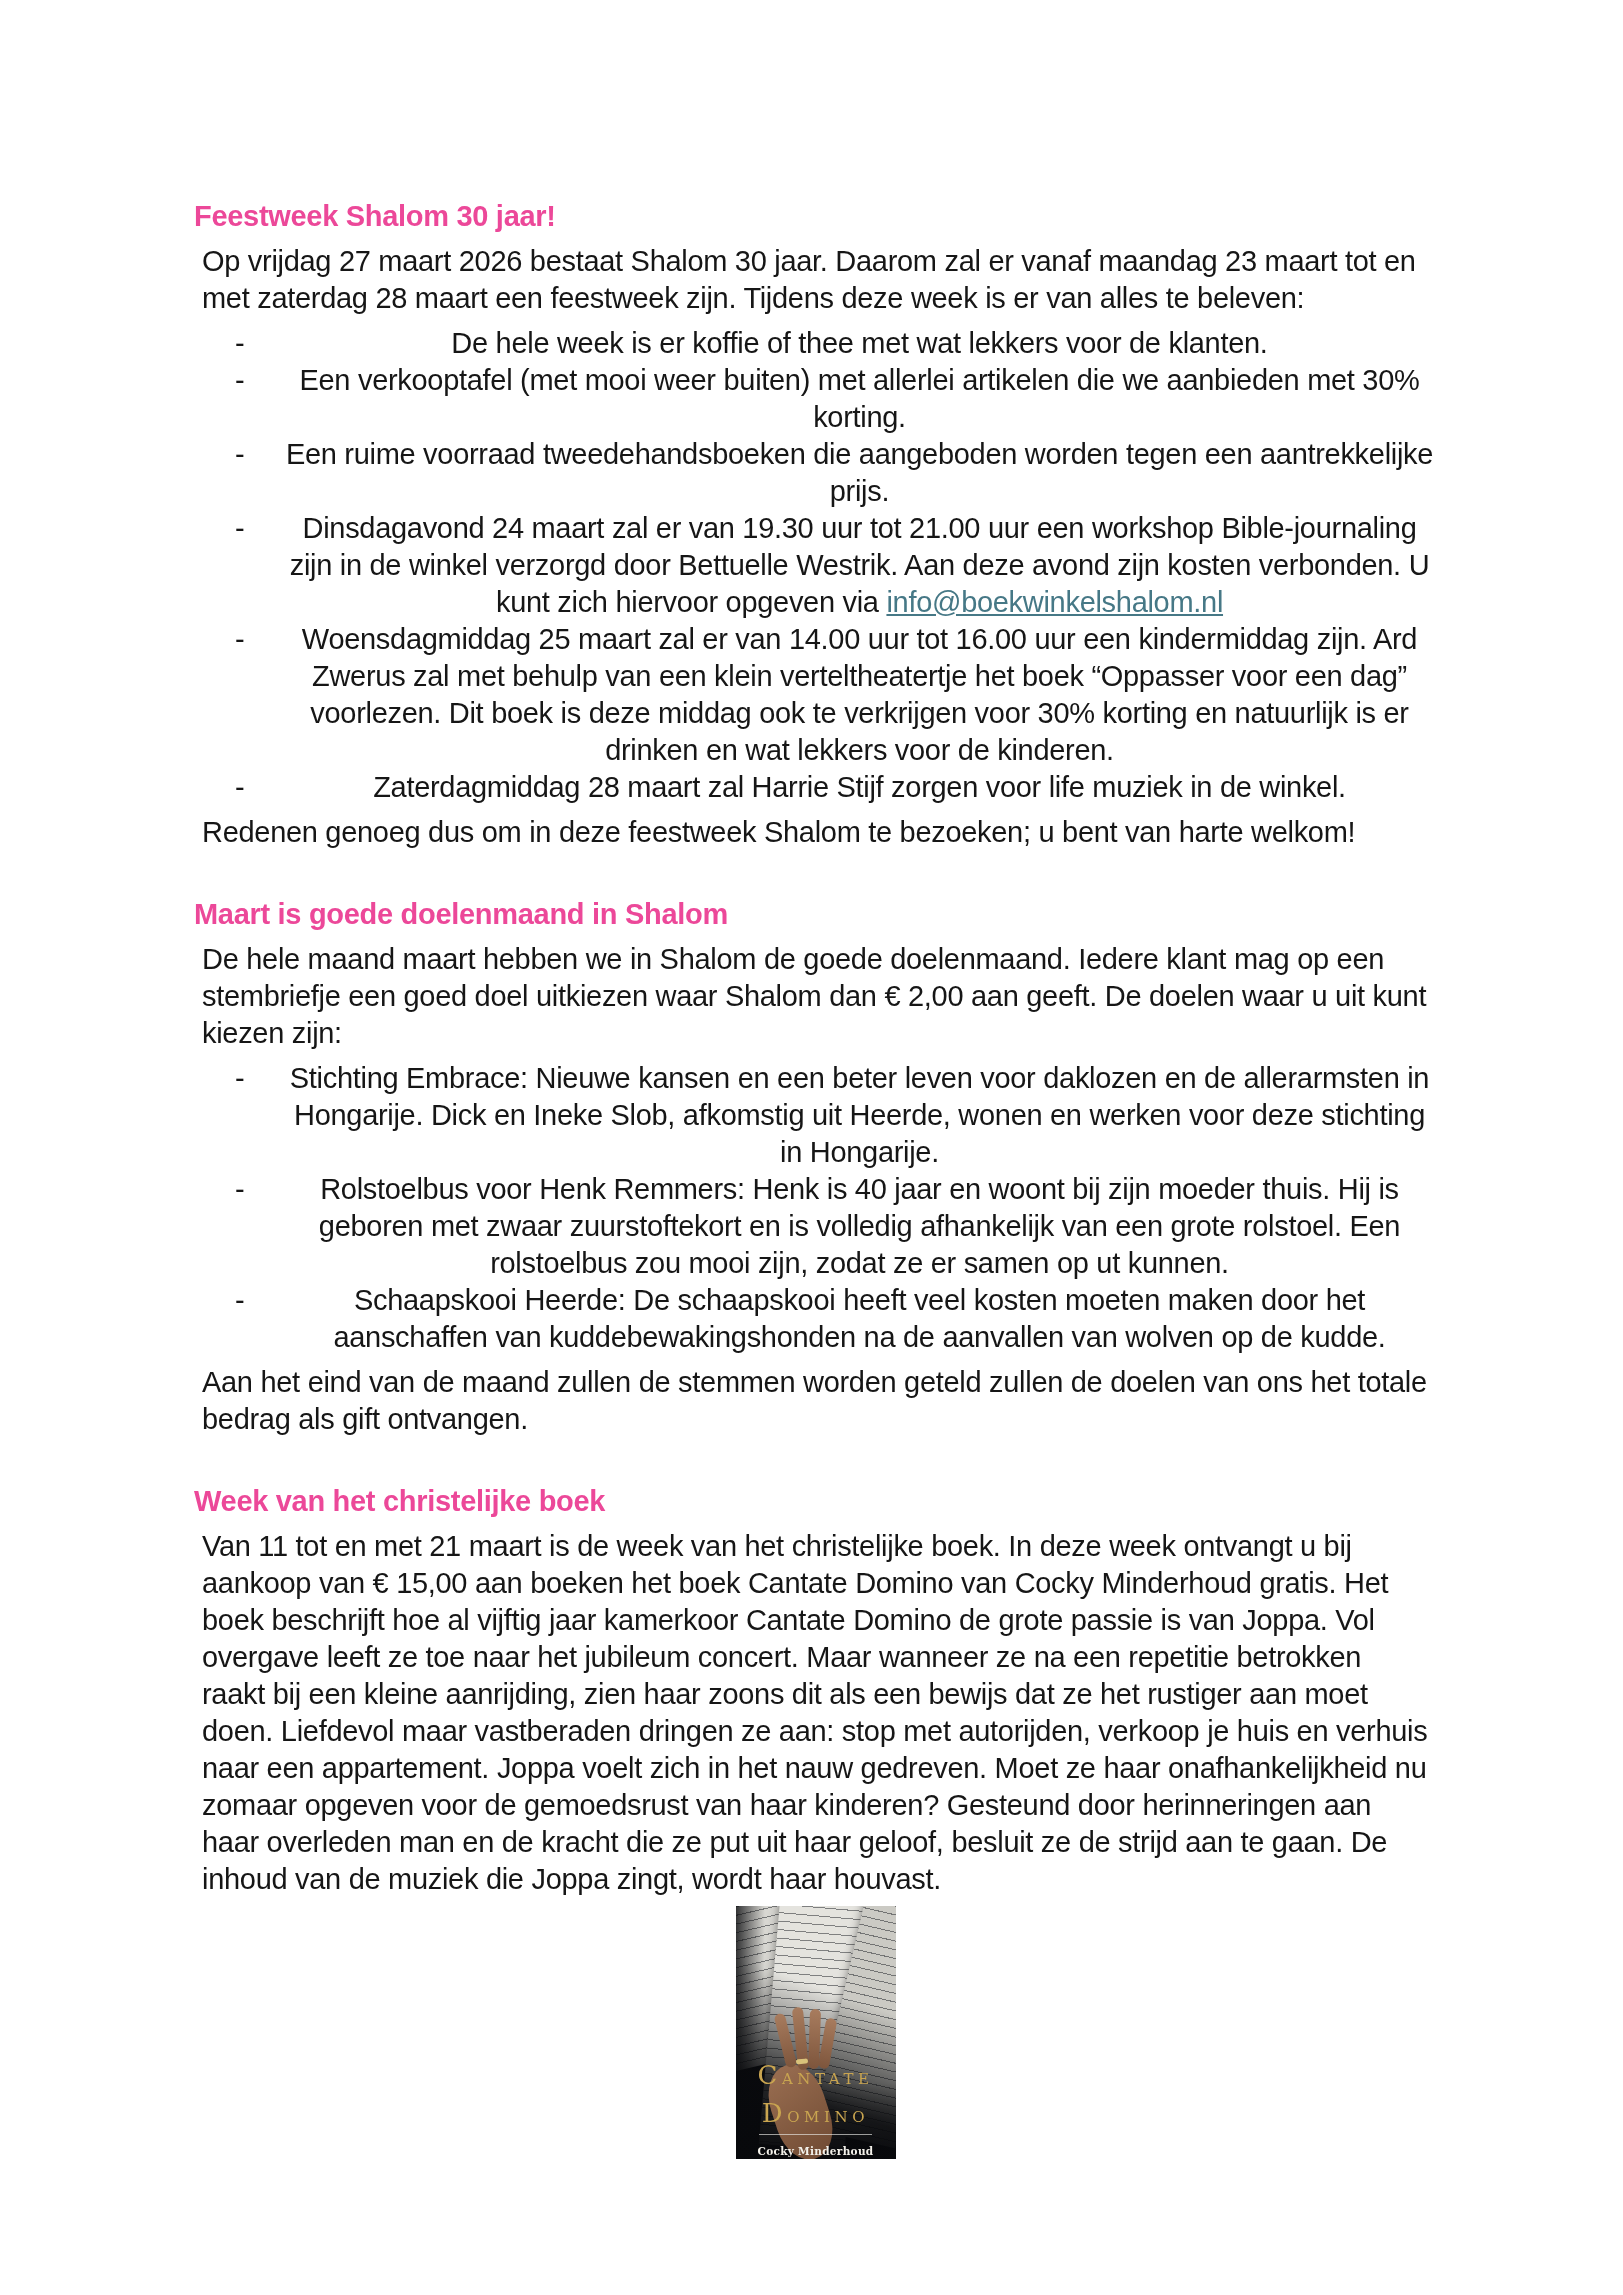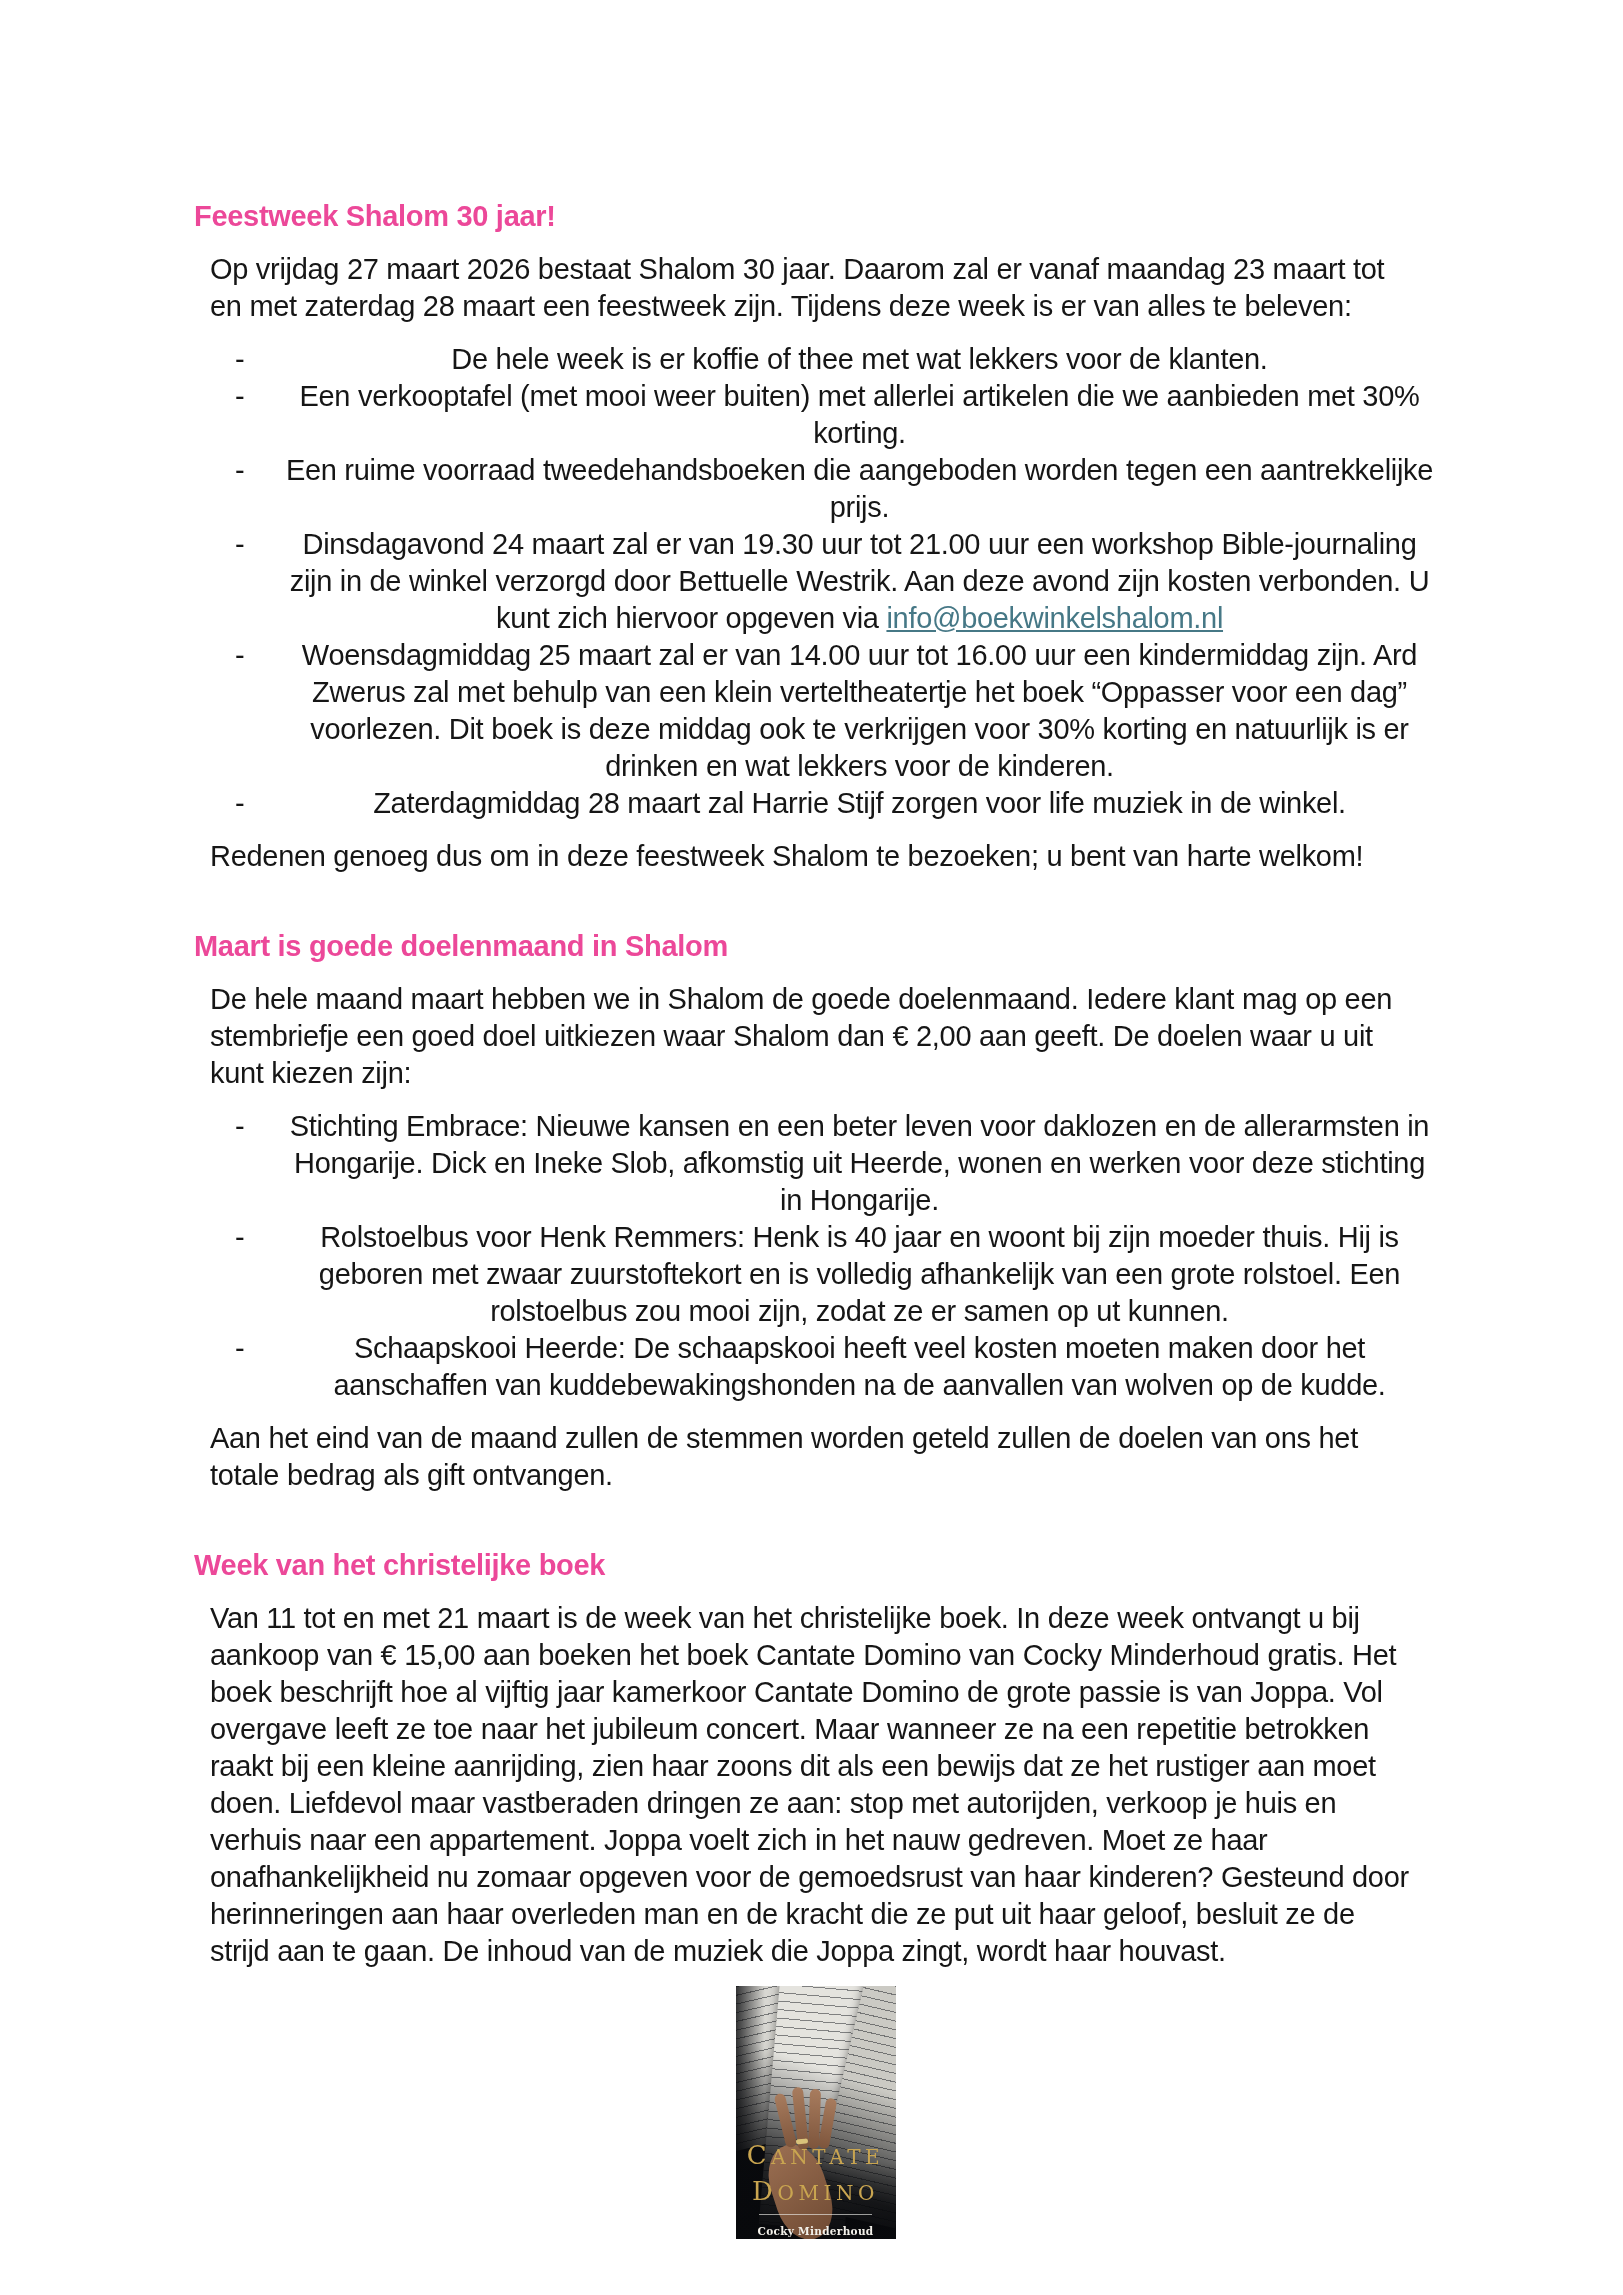--- a/index.html
+++ b/index.html
@@ -11,21 +11,21 @@
     letter-spacing: -0.3px;
     color: #161616;
     position: relative;
   }
   .content {
     position: absolute;
     left: 194px; top: 198px;
     width: 1243px;
   }
   h2 { font-size: 29px; line-height: 37px; margin: 0; font-weight: bold; color: #ec4899; }
-  p  { margin: 16px; }
+  p  { margin: 8px; }
   .spacer { height: 37px; }
   .list { }
   .bullet { display: flex; }
   .marker { flex: 0 0 47px; margin-left: 41px; }
   .btext  { flex: 1; text-align: center; }
   a.link { color: #467886; text-decoration: underline; cursor: pointer; }
 
   
   .cover-row { width: 100%; text-align: center; margin-top: 0; }
   .cover {
@@ -71,21 +71,21 @@
   .f4 { left: 60px; top: 1.3px;   height: 51px; transform: rotate(10deg); }
   .ring {
     position: absolute; left: 34px; top: 42px; width: 11.8px; height: 5.2px;
     background: #d9c27a; border-radius: 2.6px; transform: rotate(-6deg);
   }
   .cover-title {
     position: absolute; top: 152px; left: 0; right: 0;
     font-family: "DejaVu Serif", serif;
     color: #c9a550; text-transform: uppercase;
   }
-  .t-line { font-size: 20px; line-height: 34px; letter-spacing: 4.6px; }
+  .t-line { font-size: 15px; line-height: 34px; letter-spacing: 4.6px; }
   .t-line::first-letter { font-size: 26px; }
   .cover-rule {
     position: absolute; top: 228px; left: 23.6px; width: 113px; height: 1.3px;
     background: rgba(235,235,230,0.65);
   }
   .cover-author {
     position: absolute; top: 239px; left: 0; right: 0;
     font-family: "DejaVu Serif", serif; font-weight: bold;
     font-size: 10.5px; line-height: 13px; letter-spacing: 0.3px;
     color: #f3f1ea;

